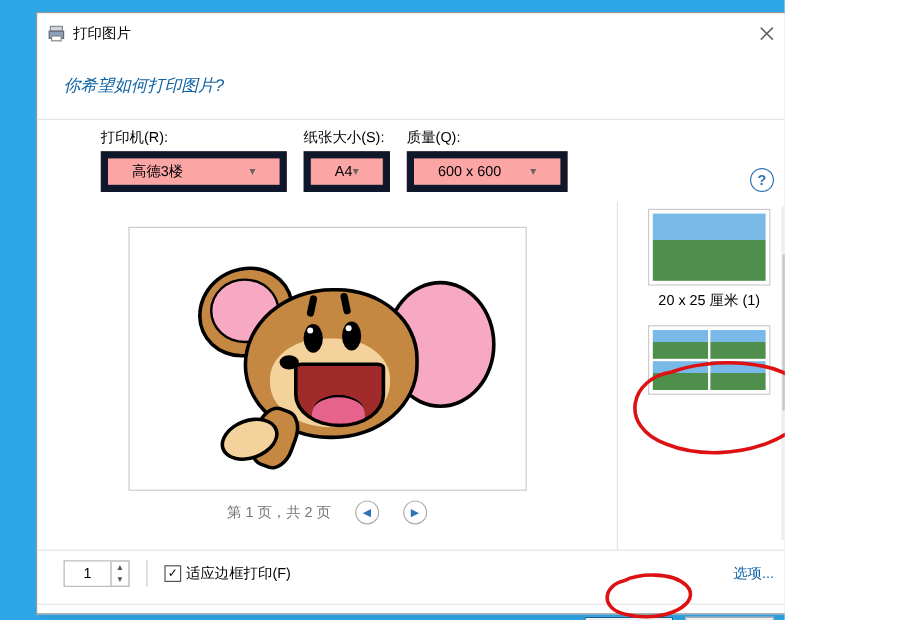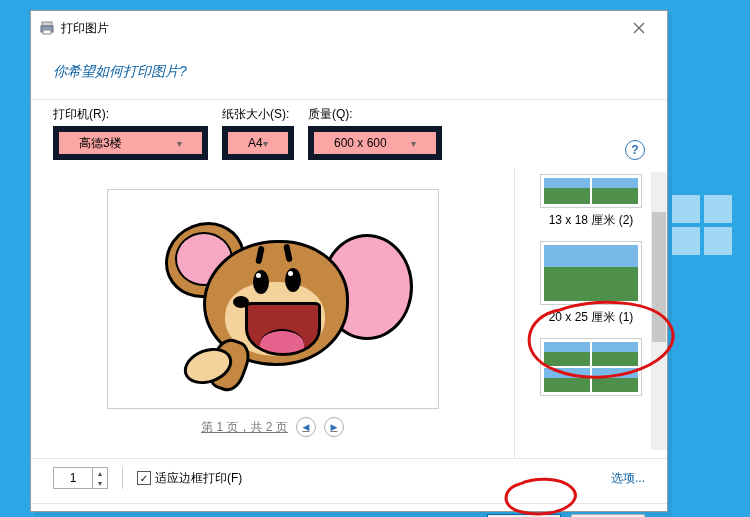--- a/index.html
+++ b/index.html
@@ -1,29 +1,29 @@
 <!DOCTYPE html>
 <html><head>
 <meta charset="utf-8">
 <style>
   html,body{margin:0;padding:0;height:100%;font-family:"Microsoft YaHei","Segoe UI",sans-serif;font-size:12px;background:#fff;}
-  .desktop{position:relative;width:750px;height:517px;overflow:hidden;}
+  .desktop{position:relative;width:654px;height:517px;overflow:hidden;}
   .wallpaper{position:absolute;inset:0;background:#2ea6e6;}
   .win-logo{position:absolute;right:18px;top:195px;width:60px;height:60px;}
   .win-logo .q{position:absolute;background:rgba(255,255,255,.55);width:28px;height:28px;}
   .win-logo .q1{left:0;top:0}.win-logo .q2{left:32px;top:0}
   .win-logo .q3{left:0;top:32px}.win-logo .q4{left:32px;top:32px}
   .dialog{position:absolute;left:30px;top:10px;width:636px;height:500px;background:#fff;border:1px solid #9a9a9a;box-shadow:4px 4px 0 rgba(0,0,0,.05);}
   .titlebar{height:34px;display:flex;align-items:center;padding:0 8px;}
   .titlebar .icon{width:16px;height:16px;margin-right:6px;display:inline-flex;align-items:center;justify-content:center;}
   .titlebar .title{flex:1;}
   .titlebar .close{width:40px;height:28px;display:flex;align-items:center;justify-content:center;color:#666;}
   .question-bar{padding:18px 22px;color:#0b61a4;font-size:14px;font-style:italic;}
   .hr{height:1px;background:#e5e5e5;}
-  .controls{display:flex;align-items:flex-end;gap:14px;padding:6px 22px 8px;}
+  .controls{display:flex;align-items:flex-end;gap:14px;padding:6px 22px 8px;margin-left:31px;}
   .ctrl-group{display:flex;flex-direction:column;gap:3px;}
   .ctrl-group.g1{flex:0 0 155px}.ctrl-group.g2{flex:0 0 72px}.ctrl-group.g3{flex:0 0 134px}
   .dropdown{height:22px;border:6px solid #0f172a;display:flex;align-items:center;padding:0 20px;justify-content:space-between;background:#fca5a5;}
   .dropdown .arrow{font-size:10px;color:#666;}
   .help{margin-left:auto;width:18px;height:18px;border:1px solid #2d73b5;border-radius:50%;color:#2d73b5;display:flex;align-items:center;justify-content:center;font-weight:bold;}
   .content{display:flex;height:290px;}
   .preview-area{flex:1;display:flex;flex-direction:column;align-items:center;justify-content:center;gap:8px;}
   .preview{width:330px;height:218px;border:1px solid #ccc;background:#fff;display:flex;align-items:center;justify-content:center;}
   .jerry{position:relative;width:280px;height:190px;}
   .jerry .head{position:absolute;left:70px;top:36px;width:140px;height:120px;border:3px solid #000;border-radius:60% 55% 58% 58%;background:#c58843;}
@@ -35,21 +35,21 @@
   .jerry .e1{left:120px;top:66px}.jerry .e2{left:152px;top:64px}
   .jerry .eye::after{content:"";position:absolute;left:3px;top:3px;width:5px;height:5px;background:#fff;border-radius:50%;}
   .jerry .brow{position:absolute;width:6px;height:18px;background:#000;border-radius:3px;}
   .jerry .b1{left:124px;top:42px;transform:rotate(12deg)}
   .jerry .b2{left:152px;top:40px;transform:rotate(-12deg)}
   .jerry .mouth{position:absolute;left:112px;top:98px;width:70px;height:48px;background:#a12a2a;border:3px solid #000;border-radius:10% 10% 60% 60%;overflow:hidden;}
   .jerry .tongue{position:absolute;left:12px;bottom:-6px;width:44px;height:28px;background:#e6638d;border-top:2px solid #000;border-radius:50% 50% 0 0;}
   .jerry .nose{position:absolute;left:100px;top:92px;width:16px;height:12px;background:#000;border-radius:50%;}
   .jerry .hand{position:absolute;left:50px;top:145px;width:44px;height:28px;border:3px solid #000;background:#f4d29c;border-radius:50%;transform:rotate(-20deg);}
   .jerry .arm{position:absolute;left:78px;top:135px;width:30px;height:46px;border:3px solid #000;background:#c58843;border-radius:40%;transform:rotate(20deg);}
-  .pager{display:flex;align-items:center;gap:8px;color:#777;text-decoration:underline;}
+  .pager{display:flex;align-items:center;gap:20px;color:#777;}
   .pbtn{width:18px;height:18px;border:1px solid #adadad;border-radius:50%;display:flex;align-items:center;justify-content:center;font-size:9px;color:#2d73b5;background:#fff;}
   .side{width:140px;border-left:1px solid #e5e5e5;overflow:hidden;padding:0 6px;position:relative;}
   .layout-item{display:flex;flex-direction:column;align-items:center;padding:6px 0;position:relative;}
   .layout-item.sel .thumb{outline:2px solid #2d73b5;}
   .thumb{width:94px;background:#fff;border:1px solid #ccc;display:grid;gap:2px;padding:3px;}
   .thumb.h1{height:26px;grid-template-columns:1fr 1fr}
   .thumb.h2{height:56px;grid-template-columns:1fr}
   .thumb.h3{height:42px;grid-template-columns:1fr 1fr}
   .thumb.h4{height:50px;grid-template-columns:1fr 1fr;grid-template-rows:1fr 1fr}
   .pic{background:linear-gradient(#79b9e8 40%,#4e8f4b 40%);}
@@ -152,27 +152,20 @@
         </div>
         <div class="pager">
           <span>第 1 页，共 2 页</span>
           <span class="pbtn">◀</span>
           <span class="pbtn">▶</span>
         </div>
       </div>
 
       <div class="side">
         <div class="layout-item">
-          <div class="thumb h1">
-              <div class="pic"></div>
-              <div class="pic"></div>
-            </div>
-          <span class="lbl">13 x 18 厘米 (2)</span>
-        </div>
-        <div class="layout-item">
           <div class="thumb h2">
               <div class="pic"></div>
             </div>
           <span class="lbl">20 x 25 厘米 (1)</span>
         </div>
         <div class="layout-item">
           <div class="thumb h4">
               <div class="pic"></div>
               <div class="pic"></div>
               <div class="pic"></div>

